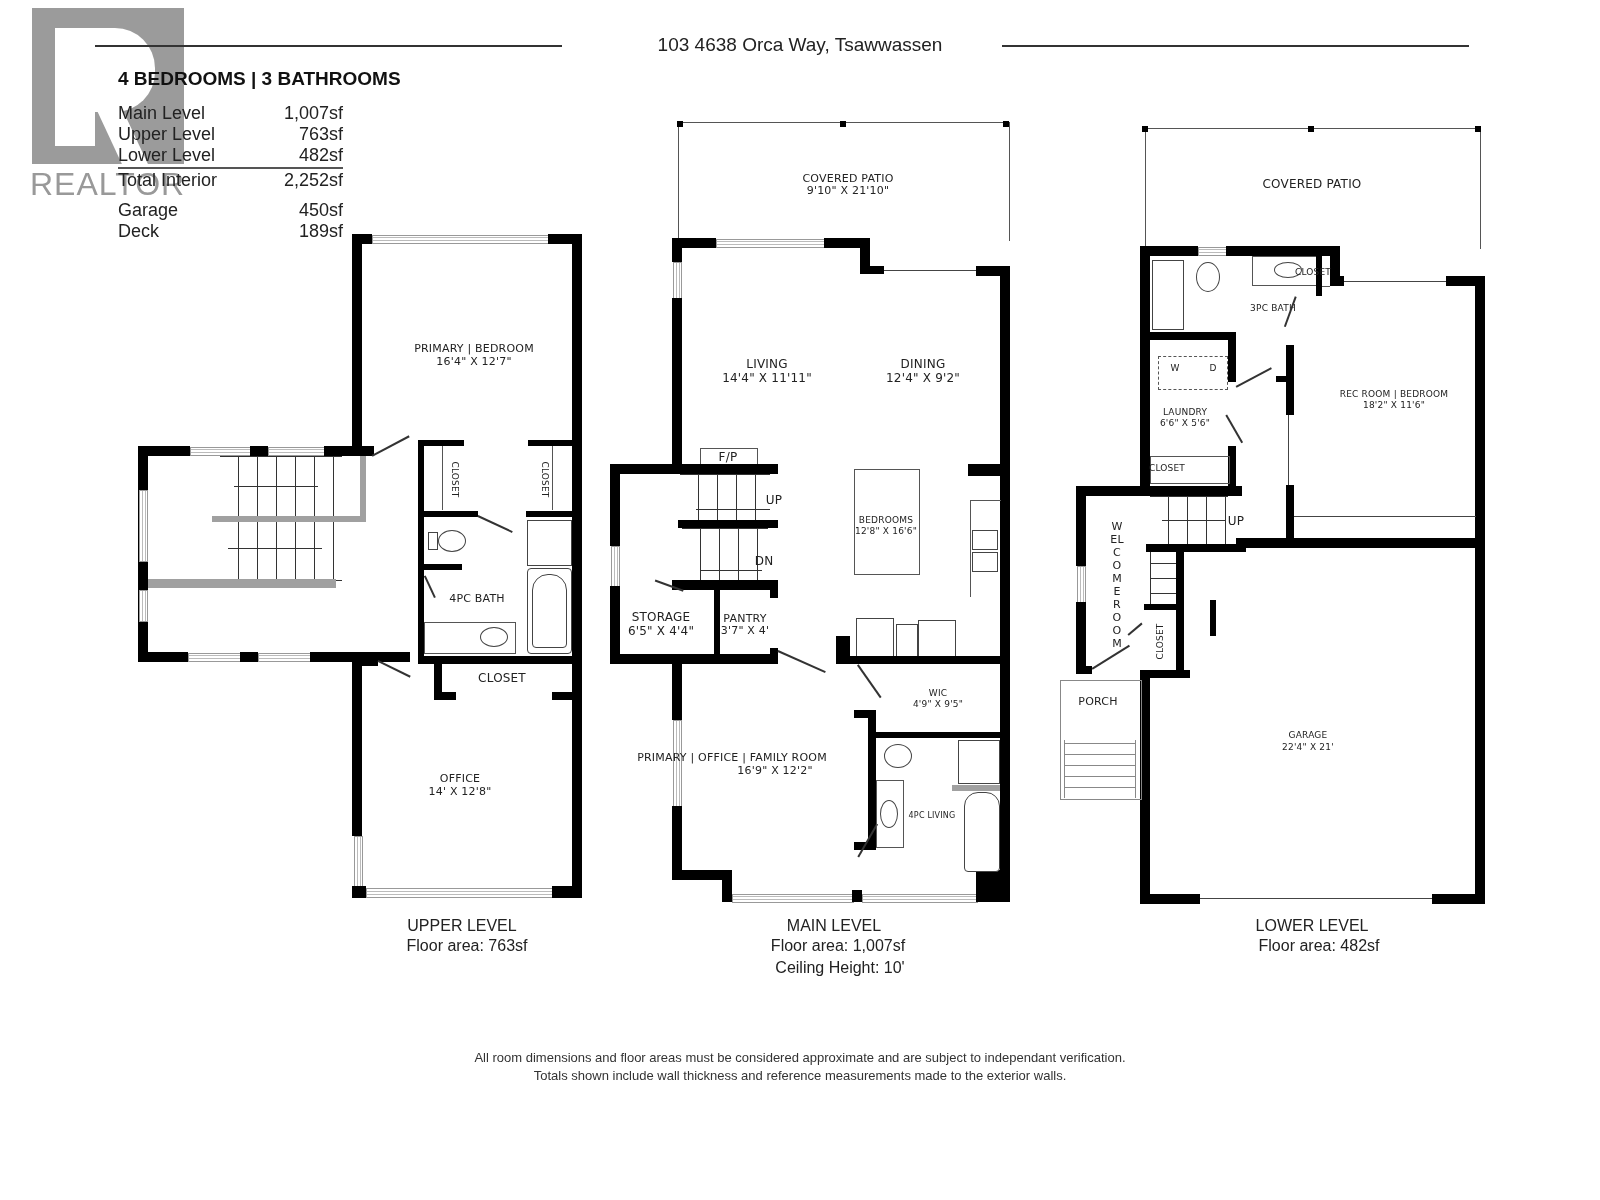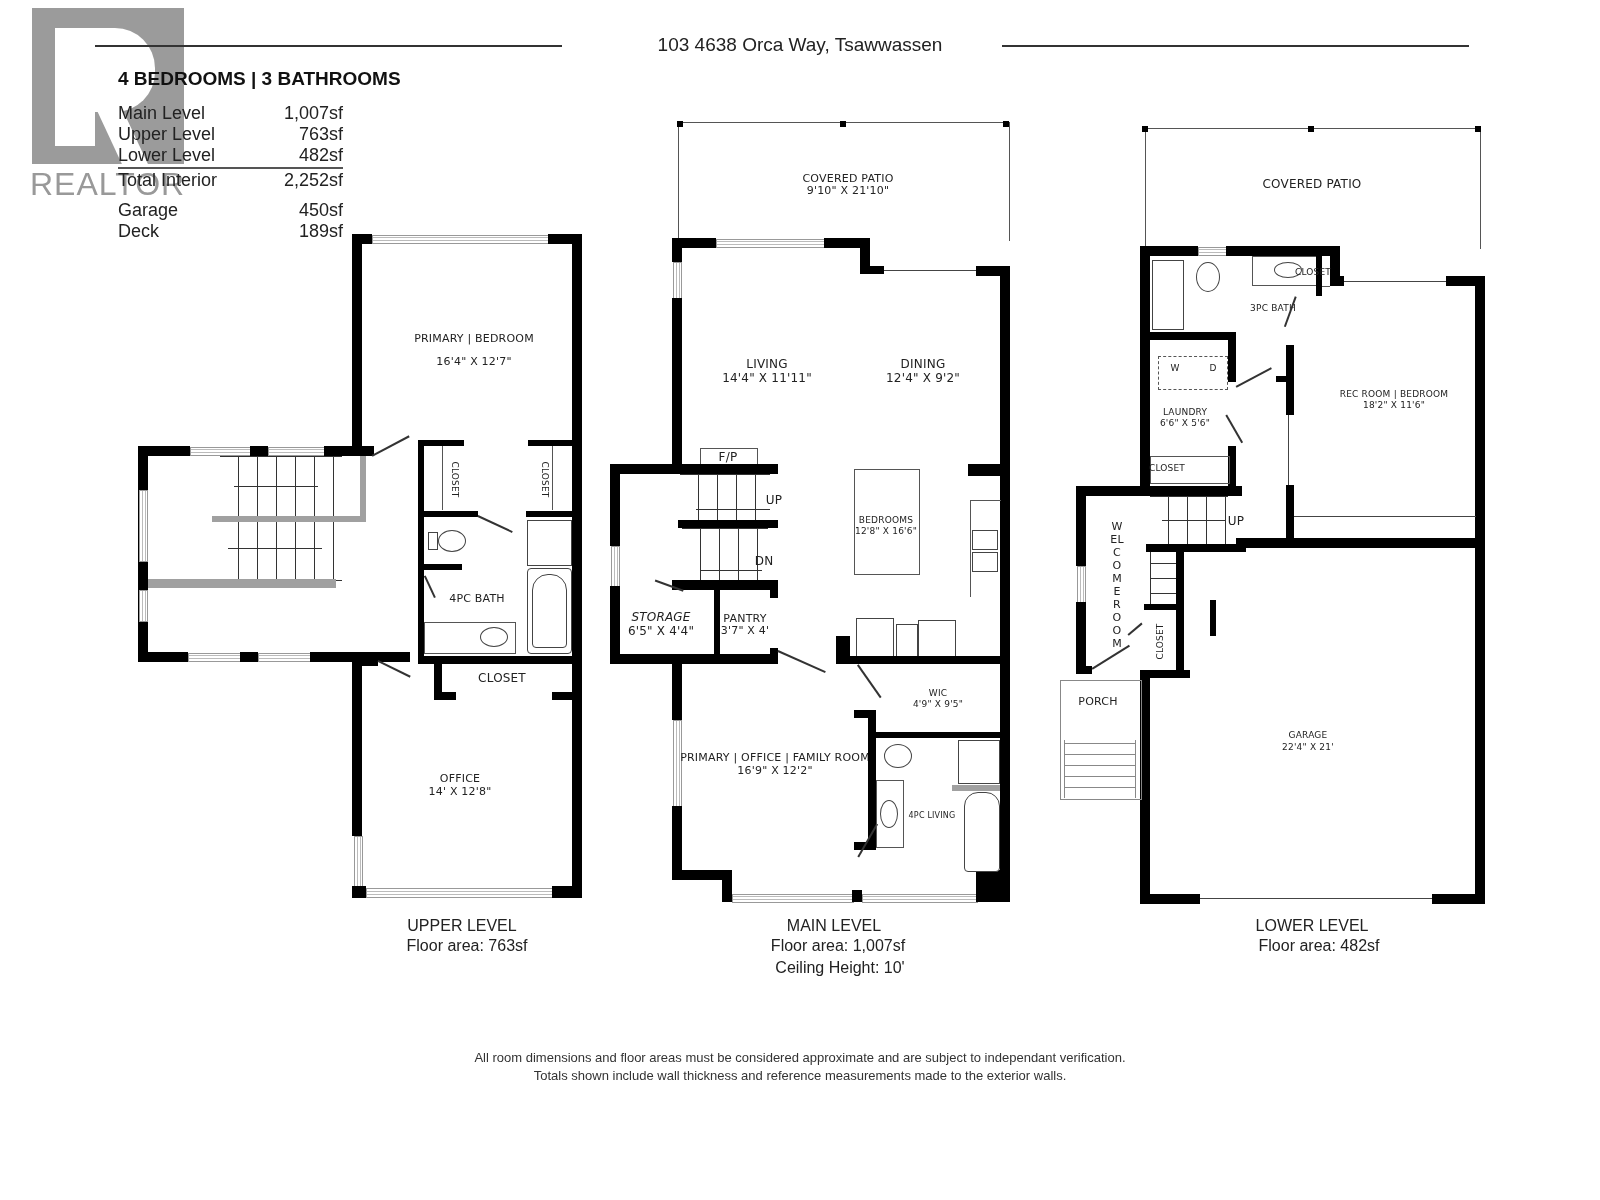--- a/index.html
+++ b/index.html
@@ -122,21 +122,21 @@
   <div class="w" style="left:352px;top:886px;width:14px;height:12px;"></div>
   <div class="win" style="left:366px;top:888px;width:186px;height:8px;"></div>
   <div class="w" style="left:552px;top:886px;width:30px;height:12px;"></div>
   <div class="lbl md" style="left:502px;top:671px;">CLOSET</div>
 
   <div class="door" style="left:372px;top:455px;width:42px;transform:rotate(-28deg);"></div>
   <div class="door" style="left:378px;top:660px;width:36px;transform:rotate(26deg);"></div>
   <div class="door" style="left:478px;top:515px;width:38px;transform:rotate(25deg);"></div>
   <div class="door" style="left:425px;top:575px;width:24px;transform:rotate(65deg);"></div>
 
-  <div class="lbl" style="left:474px;top:332px;text-align:center;">PRIMARY | BEDROOM</div>
+  <div class="lbl" style="left:474px;top:342px;text-align:center;">PRIMARY | BEDROOM</div>
   <div class="lbl" style="left:474px;top:355px;">16'4" X 12'7"</div>
   <div class="lbl" style="left:460px;top:772px;">OFFICE</div>
   <div class="lbl" style="left:460px;top:785px;">14' X 12'8"</div>
   <div class="cap" style="left:462px;top:916px;">UPPER LEVEL</div>
   <div class="cap" style="left:467px;top:936px;">Floor area: 763sf</div>
 </div>
 
 <div>
 
   <div class="thin" style="left:678px;top:122px;width:330px;height:118px;border-width:1px 1px 0 1px;"></div>
@@ -184,21 +184,21 @@
   <div class="w" style="left:610px;top:464px;width:10px;height:82px;"></div>
   <div class="winv" style="left:611px;top:546px;width:7px;height:40px;"></div>
   <div class="w" style="left:610px;top:586px;width:10px;height:78px;"></div>
   <div class="w" style="left:672px;top:580px;width:106px;height:10px;"></div>
   <div class="w" style="left:610px;top:654px;width:168px;height:10px;"></div>
   <div class="w" style="left:714px;top:590px;width:6px;height:66px;"></div>
   <div class="w" style="left:770px;top:590px;width:8px;height:8px;"></div>
   <div class="w" style="left:770px;top:648px;width:8px;height:8px;"></div>
   <div class="door" style="left:625px;top:580px;width:30px;transform:rotate(-160deg);transform-origin:right center;"></div>
   <div class="door" style="left:778px;top:650px;width:52px;transform:rotate(24deg);"></div>
-  <div class="lbl md" style="left:661px;top:610px;font-style:italic;">STORAGE</div>
+  <div class="lbl md" style="left:661px;top:610px;">STORAGE</div>
   <div class="lbl md" style="left:661px;top:624px;">6'5" X 4'4"</div>
   <div class="lbl" style="left:745px;top:612px;">PANTRY</div>
   <div class="lbl" style="left:745px;top:624px;">3'7" X 4'</div>
 
   <div class="thin" style="left:854px;top:469px;width:64px;height:104px;"></div>
   <div class="lbl sm" style="left:886px;top:515px;">BEDROOMS</div>
   <div class="lbl sm" style="left:886px;top:526px;">12'8" X 16'6"</div>
   <div class="fix" style="left:856px;top:618px;width:36px;height:38px;"></div>
   <div class="fix" style="left:896px;top:624px;width:20px;height:32px;"></div>
   <div class="fix" style="left:918px;top:620px;width:36px;height:36px;"></div>
@@ -207,21 +207,21 @@
 
   <div class="w" style="left:672px;top:664px;width:10px;height:56px;"></div>
   <div class="winv" style="left:673px;top:720px;width:7px;height:86px;"></div>
   <div class="w" style="left:672px;top:806px;width:10px;height:72px;"></div>
   <div class="w" style="left:672px;top:870px;width:60px;height:10px;"></div>
   <div class="w" style="left:722px;top:870px;width:10px;height:32px;"></div>
   <div class="win" style="left:732px;top:894px;width:120px;height:7px;"></div>
   <div class="w" style="left:852px;top:890px;width:10px;height:12px;"></div>
   <div class="win" style="left:862px;top:894px;width:114px;height:7px;"></div>
   <div class="w" style="left:976px;top:870px;width:34px;height:32px;"></div>
-  <div class="lbl" style="left:775px;top:751px;">PRIMARY | OFFICE | FAMILY ROOM</div>
+  <div class="lbl" style="left:732px;top:751px;">PRIMARY | OFFICE | FAMILY ROOM</div>
   <div class="lbl" style="left:775px;top:764px;">16'9" X 12'2"</div>
 
   <div class="w" style="left:868px;top:718px;width:8px;height:132px;"></div>
   <div class="w" style="left:854px;top:710px;width:22px;height:8px;"></div>
   <div class="w" style="left:854px;top:842px;width:22px;height:8px;"></div>
   <div class="w" style="left:876px;top:732px;width:126px;height:6px;"></div>
   <div class="door" style="left:858px;top:664px;width:40px;transform:rotate(55deg);"></div>
   <div class="door" style="left:858px;top:856px;width:38px;transform:rotate(-60deg);"></div>
   <div class="lbl sm" style="left:938px;top:688px;">WIC</div>
   <div class="lbl sm" style="left:938px;top:699px;">4'9" X 9'5"</div>

